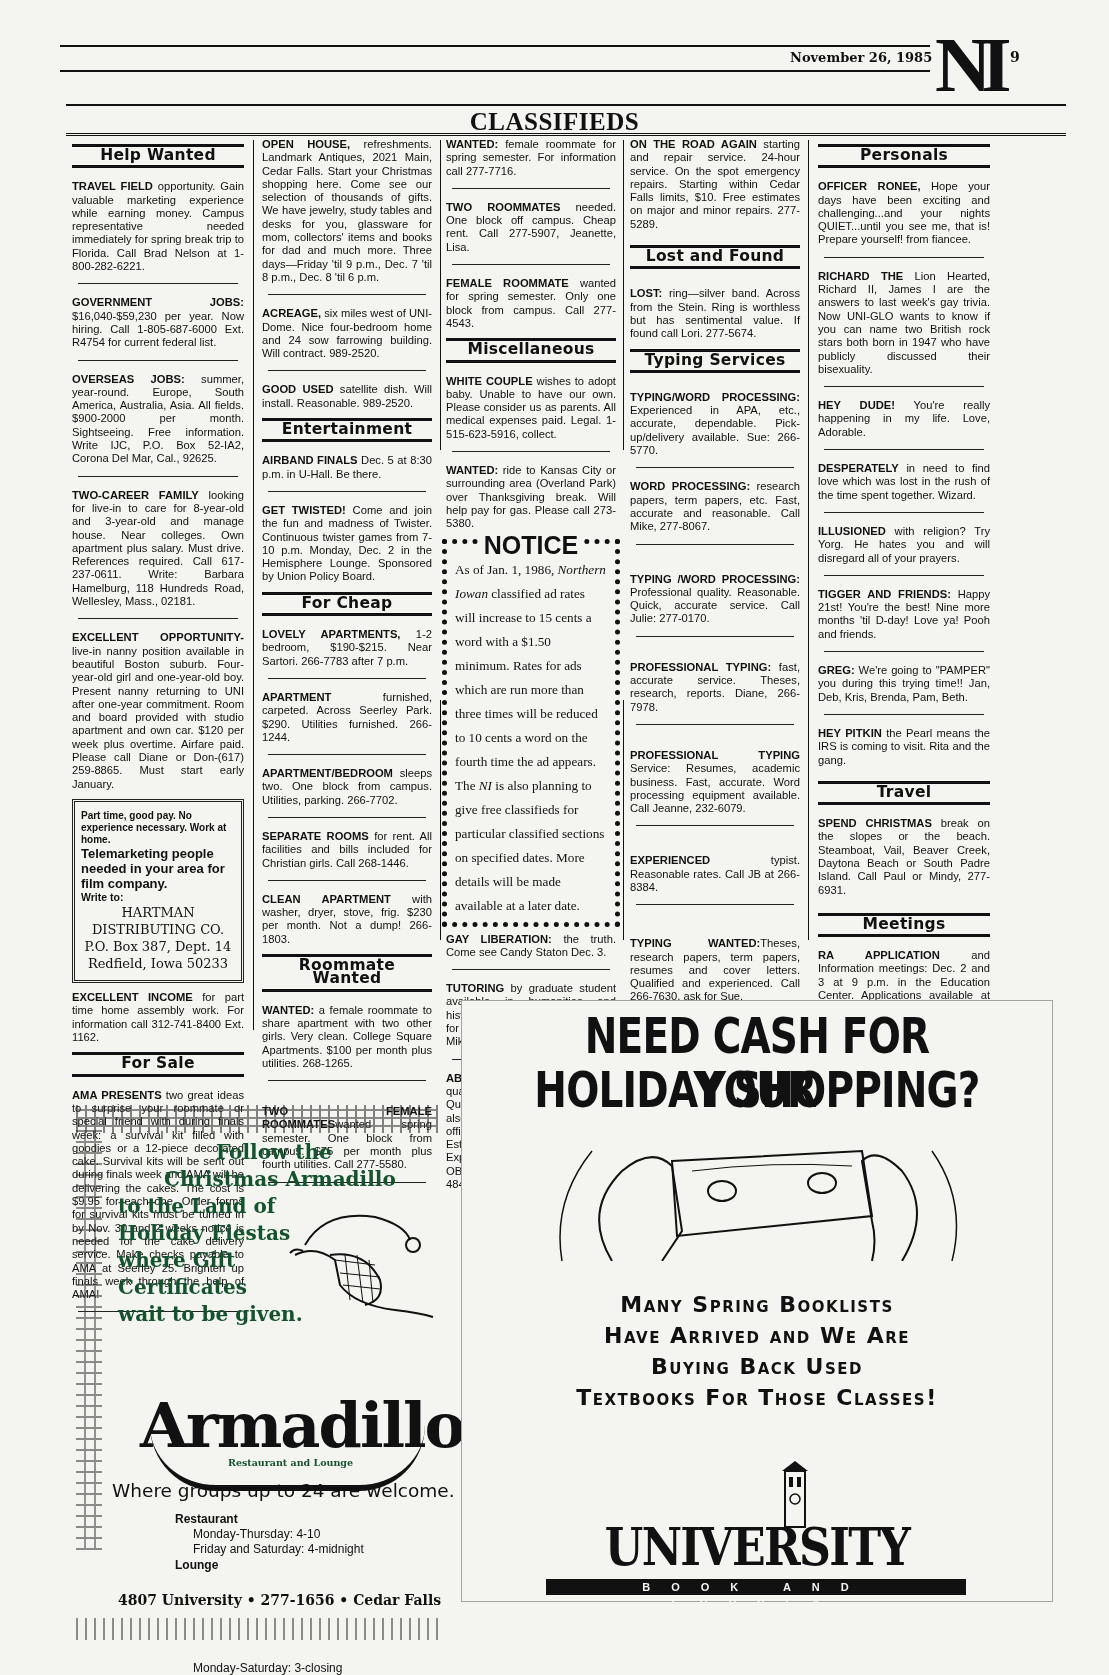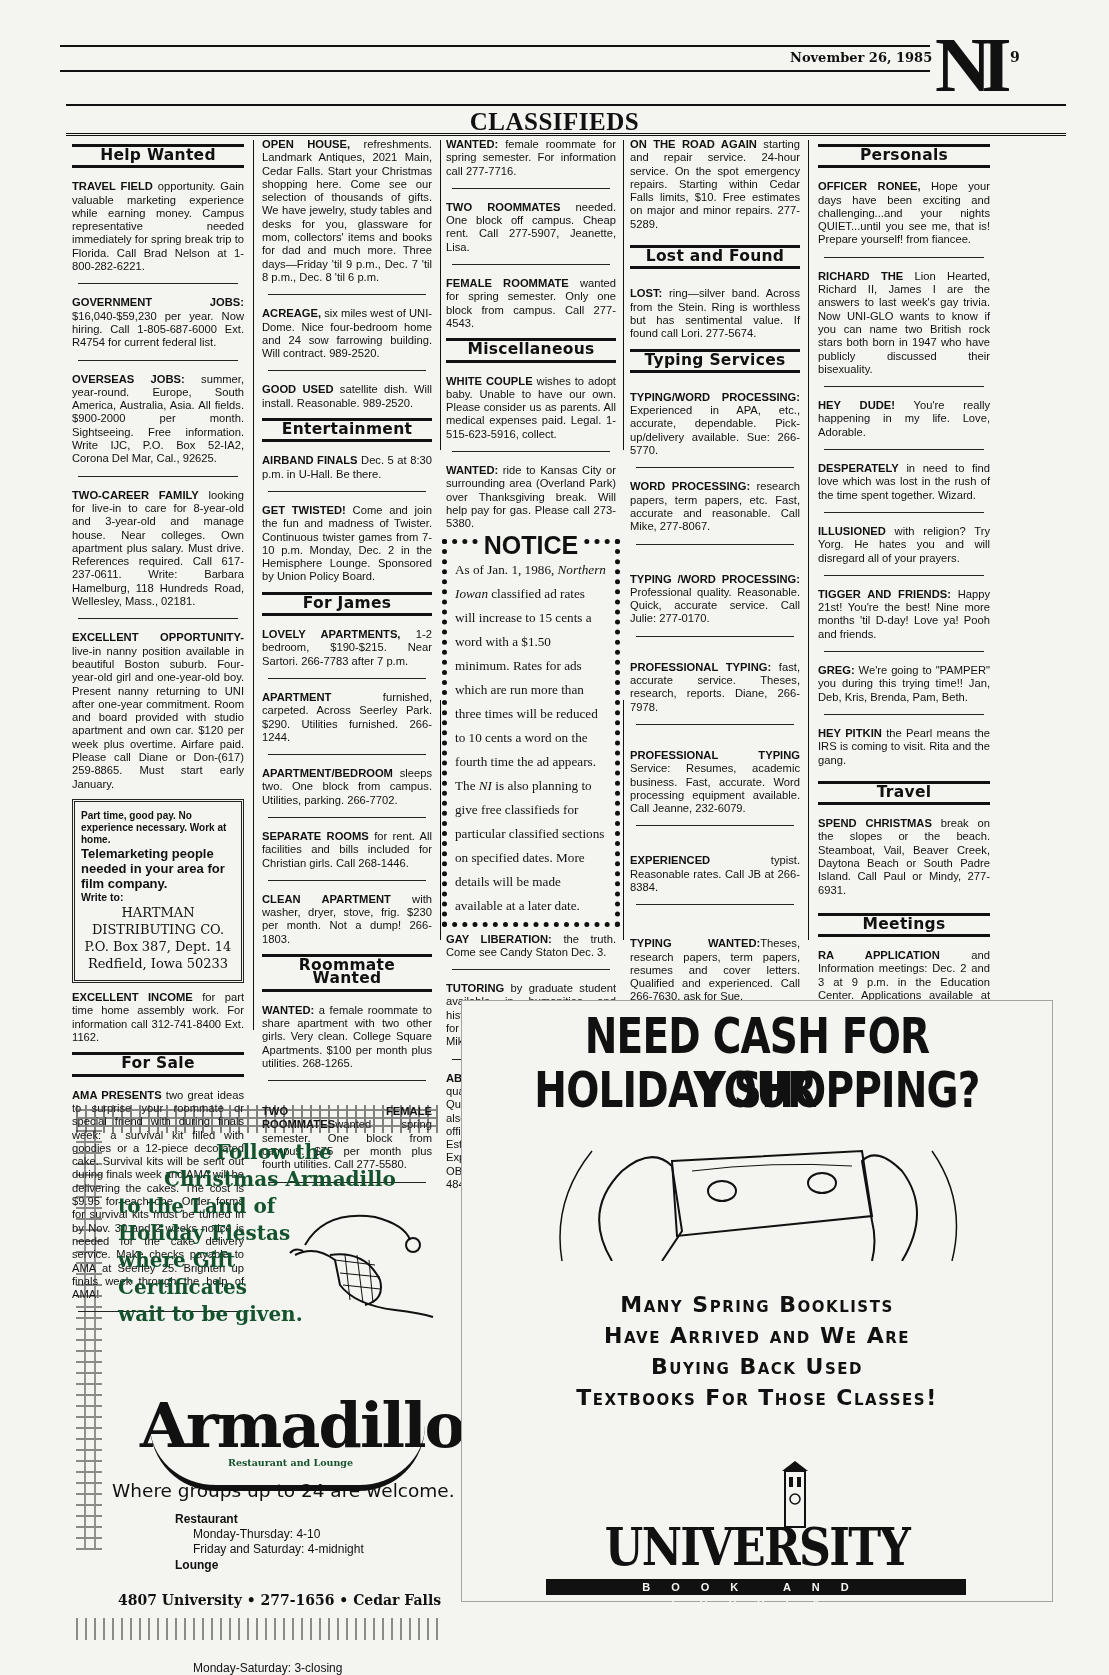--- a/index.html
+++ b/index.html
@@ -89,21 +89,21 @@
 <div class="col" style="left:262px;width:170px;">
   <div class="ad"><b>OPEN HOUSE,</b><span> refreshments. Landmark Antiques, 2021 Main, Cedar Falls. Start your Christmas shopping here. Come see our selection of thousands of gifts. We have jewelry, study tables and desks for you, glassware for mom, collectors' items and books for dad and much more. Three days—Friday 'til 9 p.m., Dec. 7 'til 8 p.m., Dec. 8 'til 6 p.m.</span></div>
   <div class="sep"></div>
   <div class="ad"><b>ACREAGE,</b><span> six miles west of UNI-Dome. Nice four-bedroom home and 24 sow farrowing building. Will contract. 989-2520.</span></div>
   <div class="sep"></div>
   <div class="ad"><b>GOOD USED</b><span> satellite dish. Will install. Reasonable. 989-2520.</span></div>
   <div class="head">Entertainment</div>
   <div class="ad"><b>AIRBAND FINALS</b><span> Dec. 5 at 8:30 p.m. in U-Hall. Be there.</span></div>
   <div class="sep"></div>
   <div class="ad"><b>GET TWISTED!</b><span> Come and join the fun and madness of Twister. Continuous twister games from 7-10 p.m. Monday, Dec. 2 in the Hemisphere Lounge. Sponsored by Union Policy Board.</span></div>
-  <div class="head">For James</div>
+  <div class="head">For Cheap</div>
   <div class="ad"><b>LOVELY APARTMENTS,</b><span> 1-2 bedroom, $190-$215. Near Sartori. 266-7783 after 7 p.m.</span></div>
   <div class="sep"></div>
   <div class="ad"><b>APARTMENT</b><span> furnished, carpeted. Across Seerley Park. $290. Utilities furnished. 266-1244.</span></div>
   <div class="sep"></div>
   <div class="ad"><b>APARTMENT/BEDROOM</b><span> sleeps two. One block from campus. Utilities, parking. 266-7702.</span></div>
   <div class="sep"></div>
   <div class="ad"><b>SEPARATE ROOMS</b><span> for rent. All facilities and bills included for Christian girls. Call 268-1446.</span></div>
   <div class="sep"></div>
   <div class="ad"><b>CLEAN APARTMENT</b><span> with washer, dryer, stove, frig. $230 per month. Not a dump! 266-1803.</span></div>
   <div class="head">Roommate Wanted</div>

